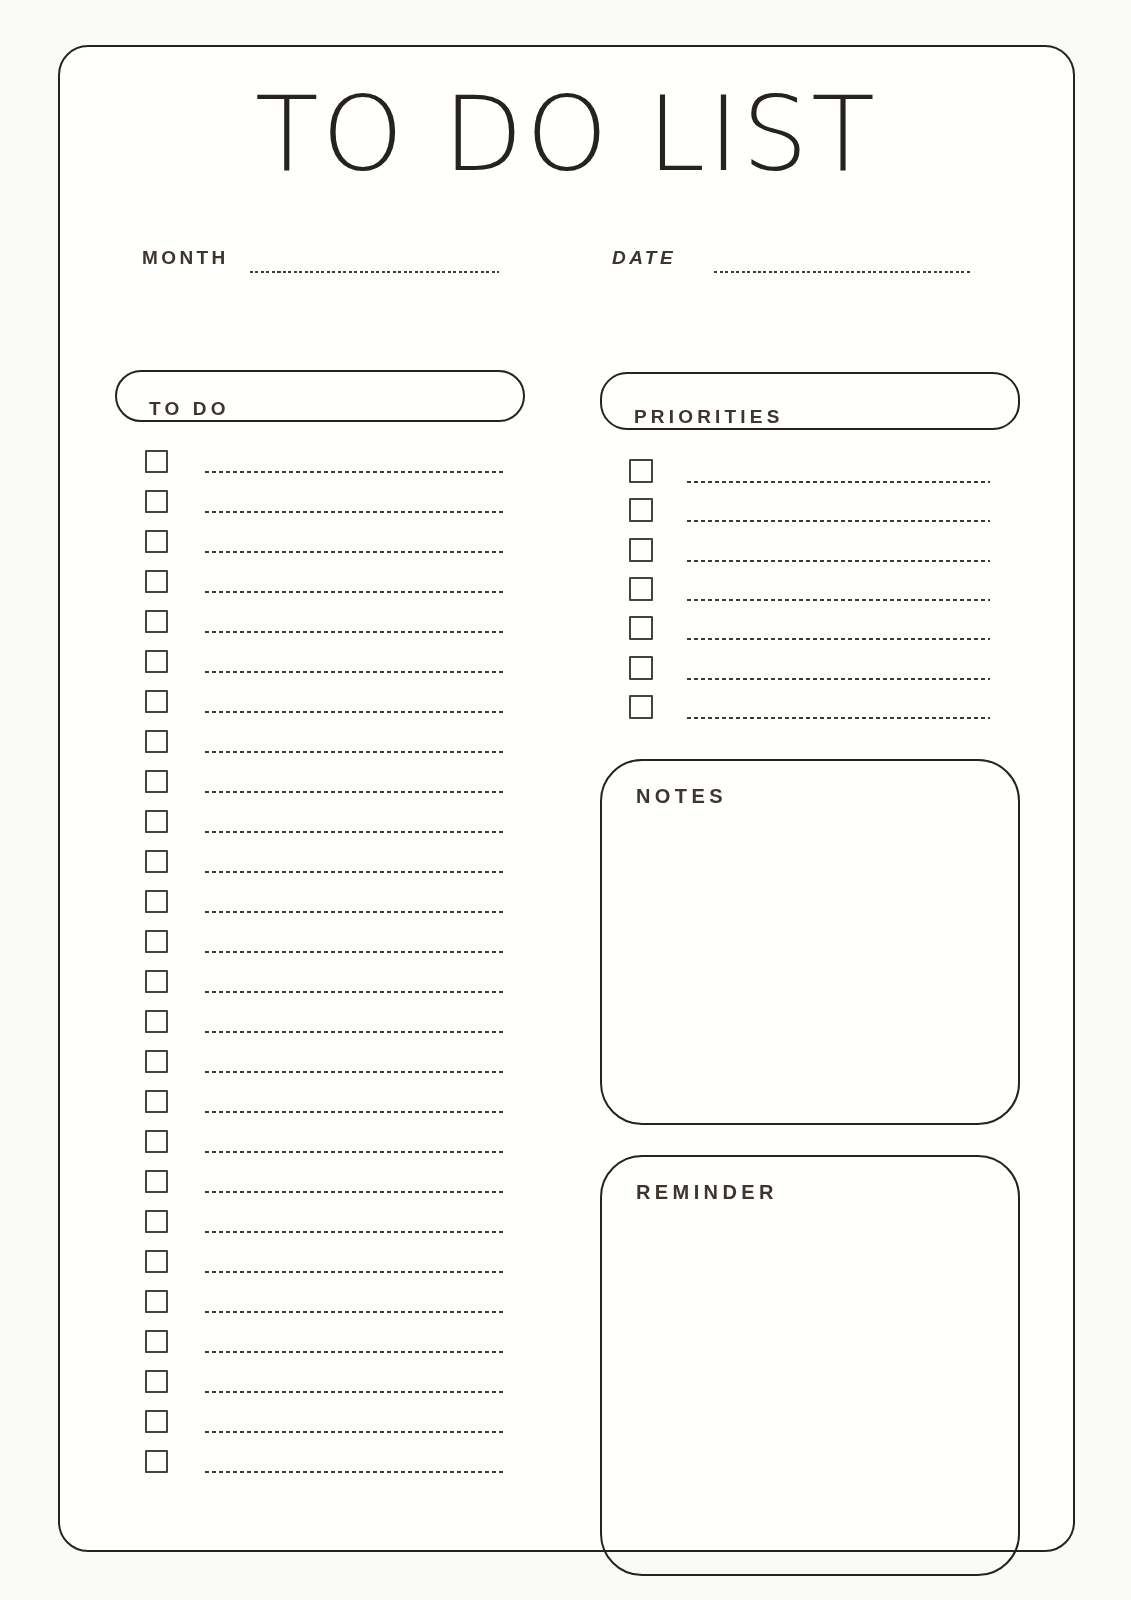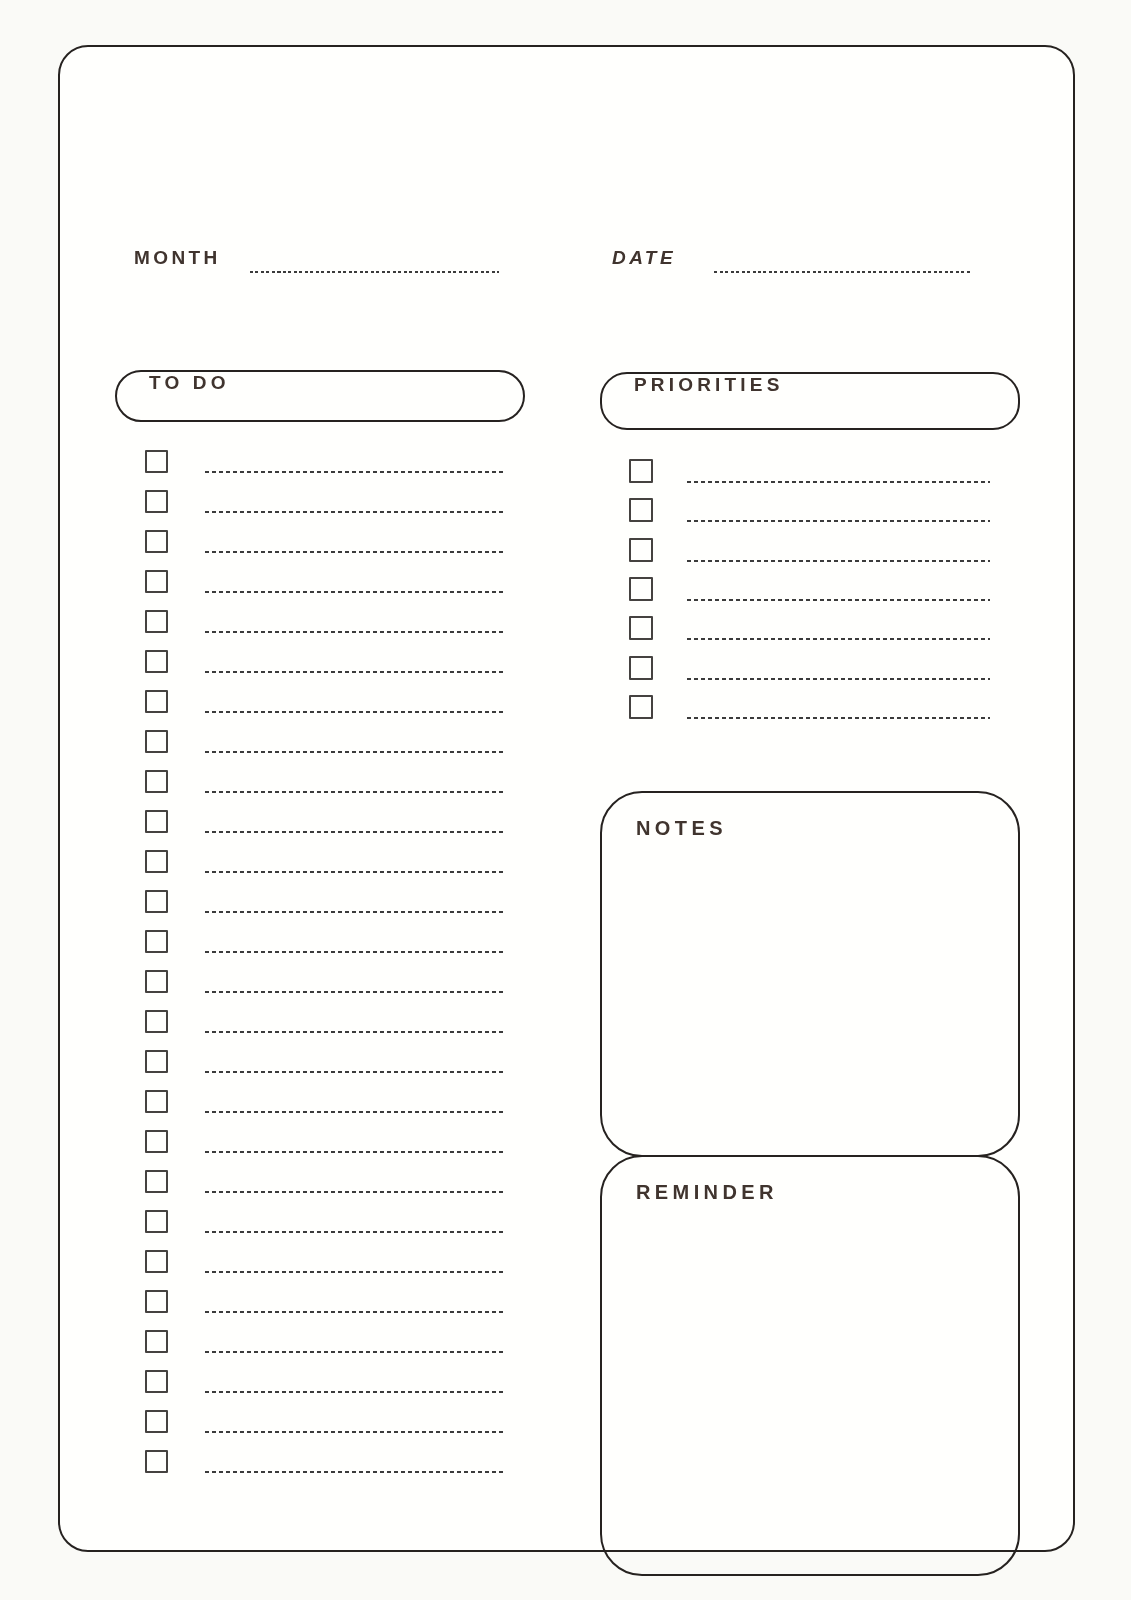--- a/index.html
+++ b/index.html
@@ -43,21 +43,21 @@
   }
   .dotline{
     position:absolute;height:2px;
     background-image:repeating-linear-gradient(to right,var(--dash-line) 0,var(--dash-line) 3px,transparent 3px,transparent 5.5px);
   }
   .pill{
     position:absolute;
     border:2px solid var(--ink);
     border-radius:27px;
     background:transparent;
-    display:flex;align-items:flex-start;
+    display:flex;align-items:flex-end;
   }
   .pill-todo{left:55px;top:323px;width:410px;height:52px;padding-left:32px;}
   .pill-priorities{left:540px;top:325px;width:420px;height:58px;padding-left:32px;}
   .pill-label,.box-label{
     font-size:19px;font-weight:700;
     letter-spacing:0.22em;
     color:var(--label-text);
   }
   .rows{position:absolute;}
   .todo-rows{left:85px;top:403px;width:421px;}
@@ -77,39 +77,40 @@
     background-image:repeating-linear-gradient(to right,var(--dash-line) 0,var(--dash-line) 4px,transparent 4px,transparent 7px);
   }
   .todo-rows .write-line{left:60px;top:21px;width:300px;}
   .priority-rows .write-line{left:58px;top:22px;width:303px;}
   .big-box{
     position:absolute;left:540px;width:420px;
     border:2px solid var(--ink);
     border-radius:42px;
     background:transparent;
   }
-  .notes-box{top:744px;height:366px;}
+  .notes-box{top:712px;height:366px;}
   .reminder-box{top:1108px;height:421px;}
   .big-box .box-label{
     display:block;
     padding:24px 0 0 34px;
     font-size:20px;
   }
   .box-content{
     position:absolute;left:20px;right:20px;top:60px;bottom:14px;
   }
 </style>
 </head>
 <body>
 
 <div class="canvas">
   <div class="card">
 
-
-    <span class="meta-label" style="left:74px;top:200px;">MONTH</span>
+    <h1 class="page-title">TO DO LIST</h1>
+
+    <span class="meta-label" style="left:82px;top:200px;">MONTH</span>
     <span class="dotline" style="left:190px;top:224px;width:249px;"></span>
 
     <span class="meta-label" style="left:552px;top:200px;font-style:italic;">DATE</span>
     <span class="dotline" style="left:654px;top:224px;width:256px;"></span>
 
     <div class="pill pill-todo">
       <span class="pill-label">TO DO</span>
     </div>
 
     <div class="pill pill-priorities">

